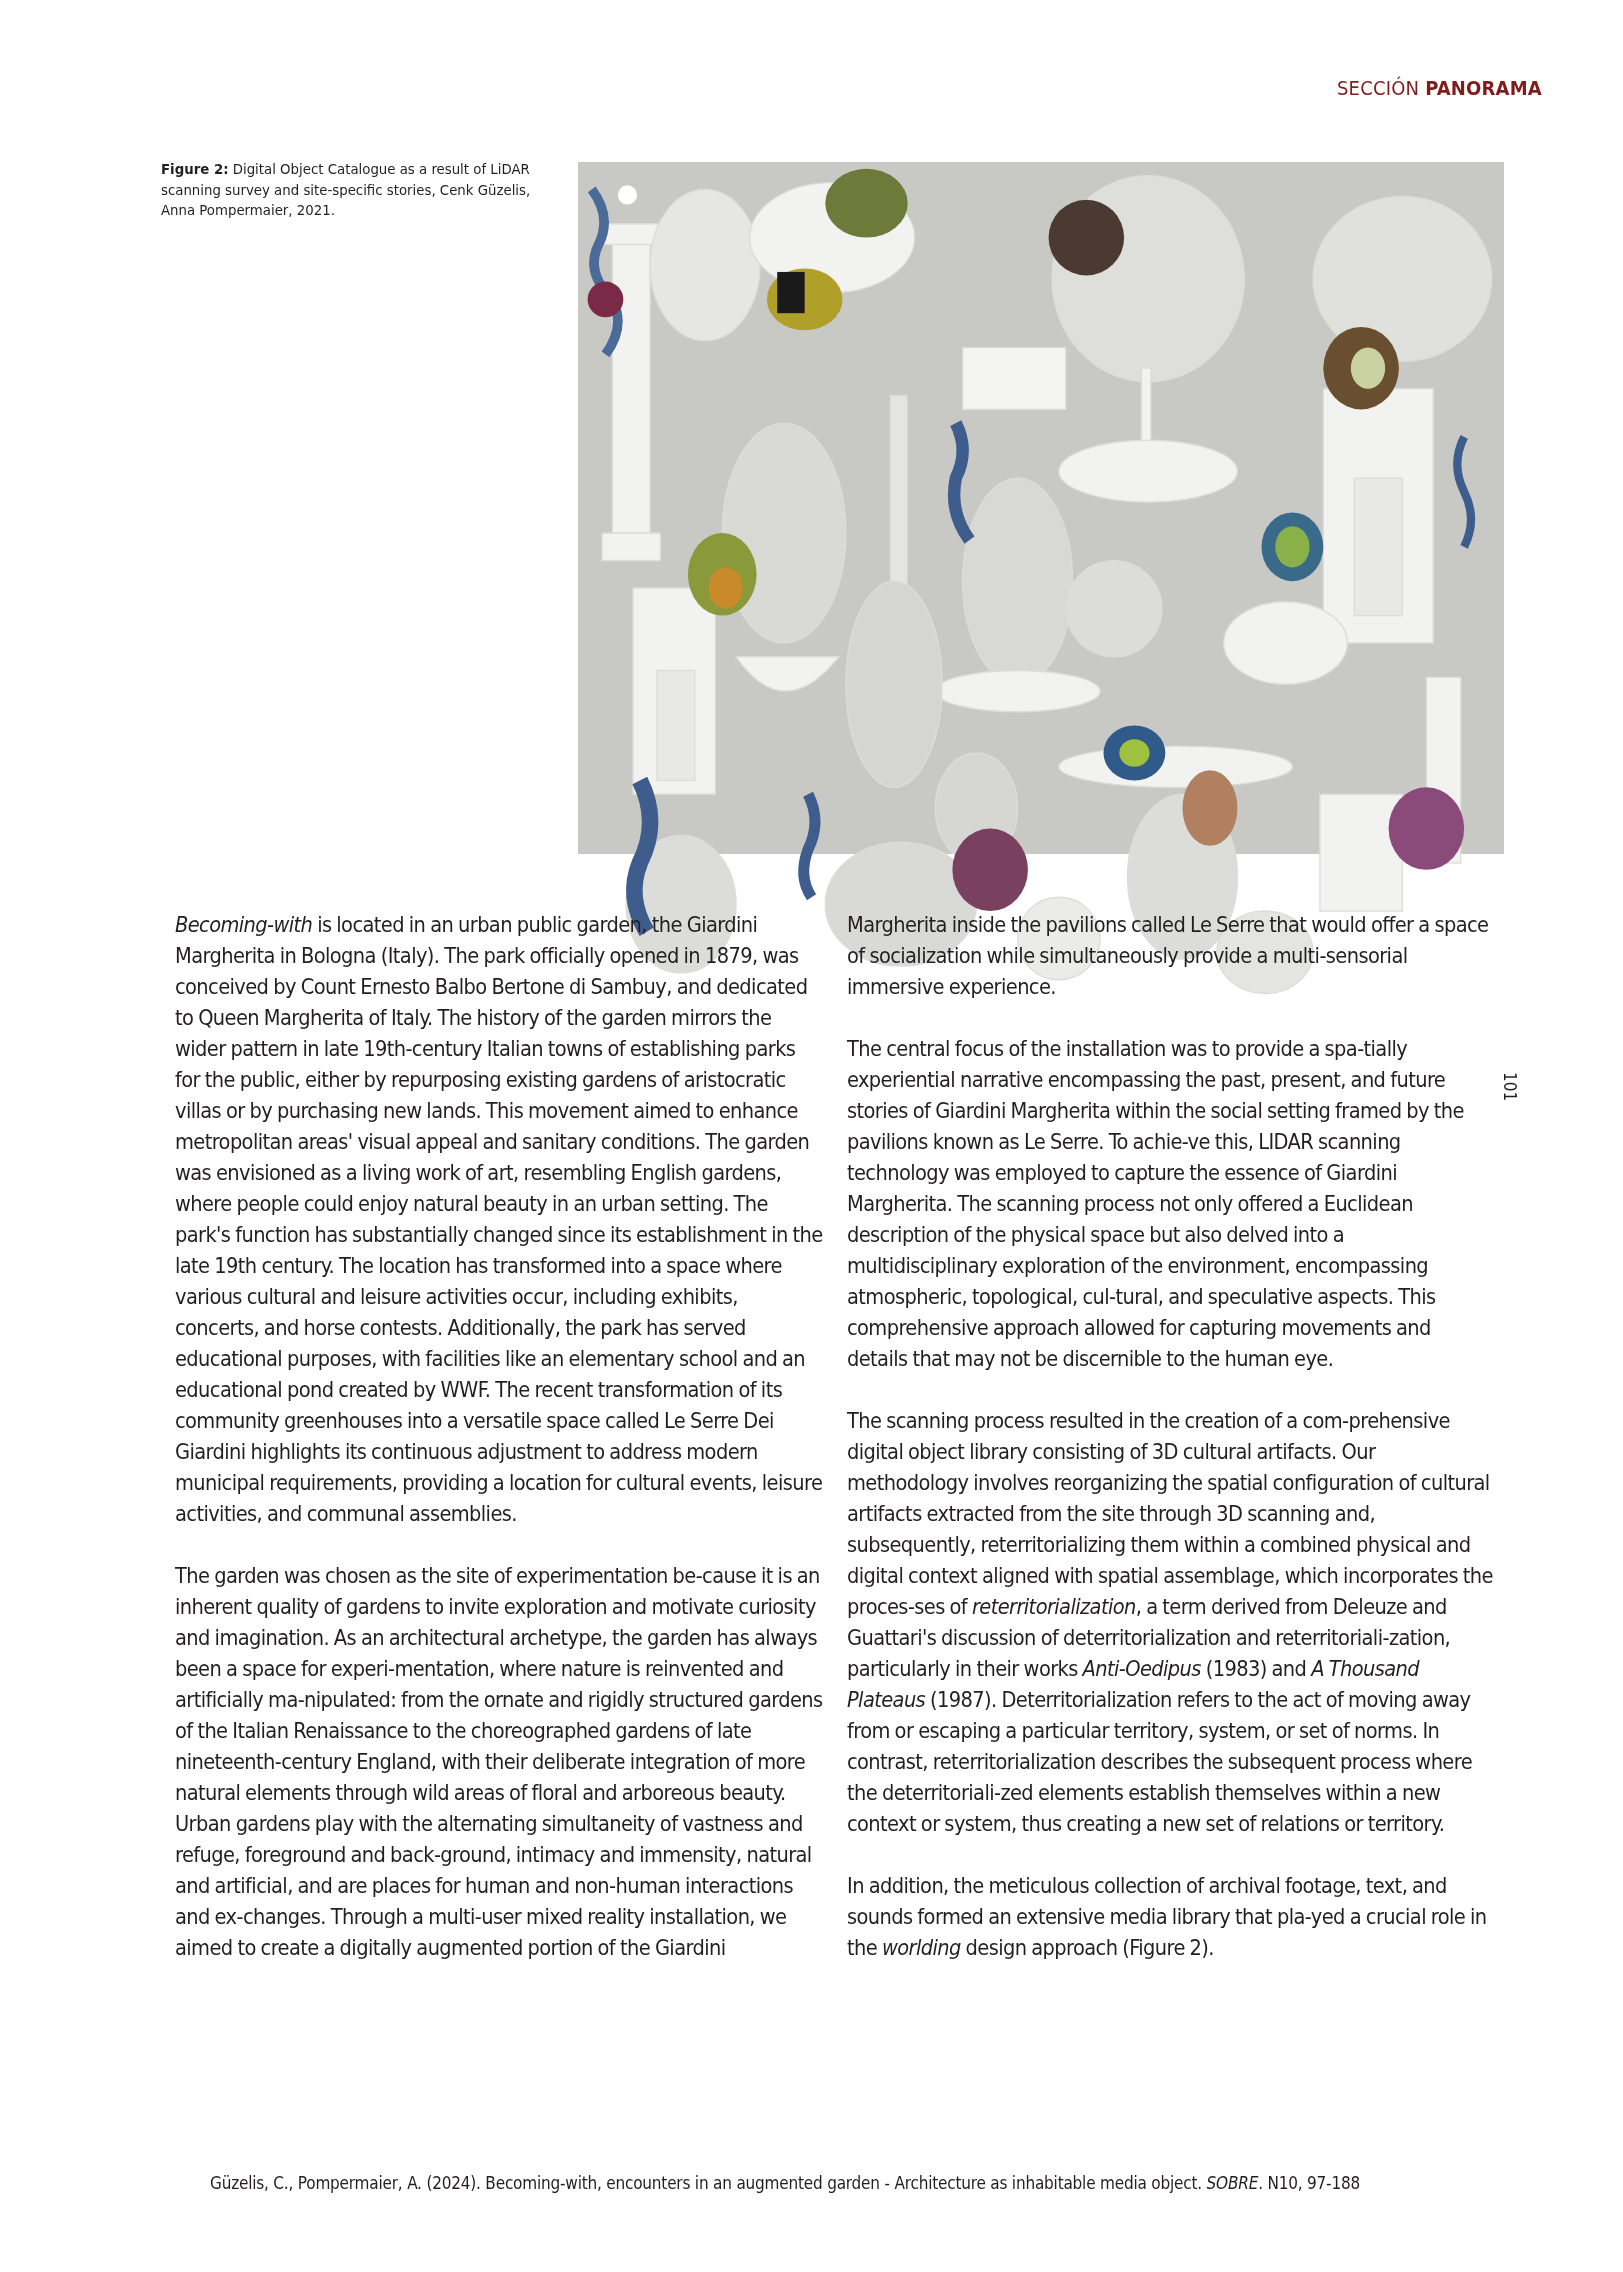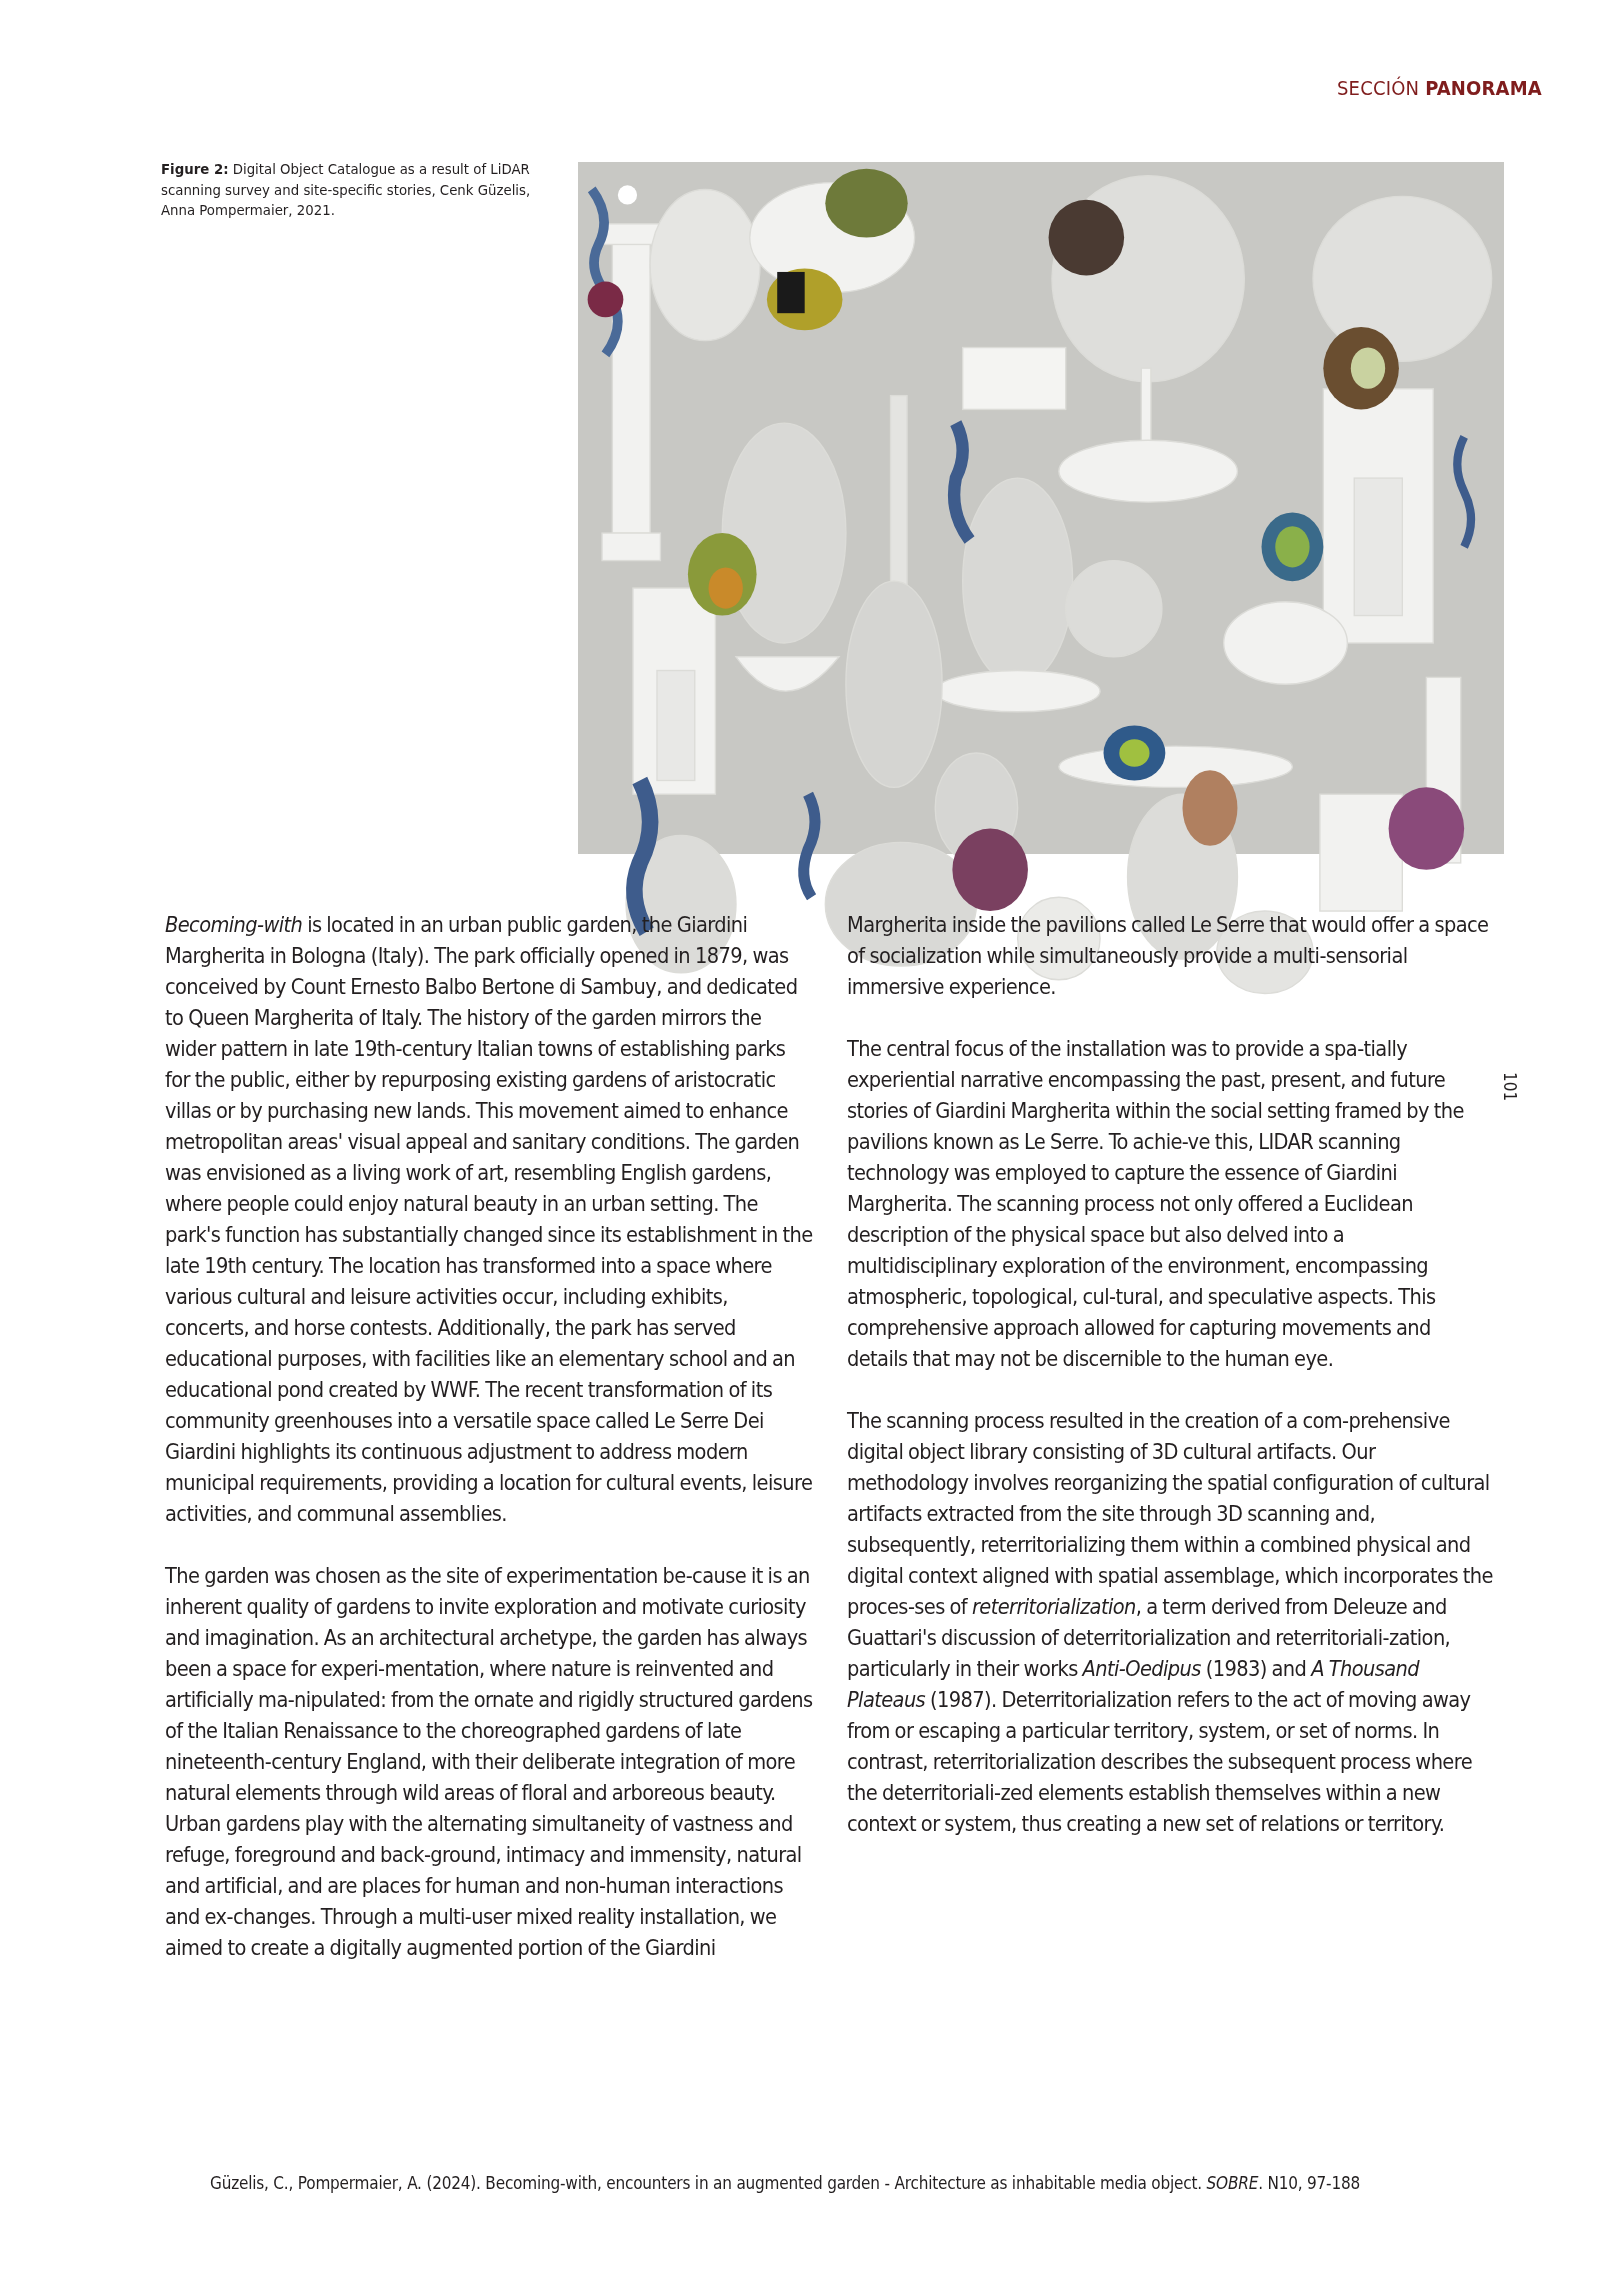--- a/index.html
+++ b/index.html
@@ -23,21 +23,21 @@
     position: absolute; left: 578px; top: 162px; width: 926px; height: 692px;
     background: #c8c8c4; overflow: visible;
   }
   .figure svg { position: absolute; left: 0; top: 0; width: 100%; height: 100%; overflow: visible; }
   .col {
     position: absolute; top: 909px; width: 649px;
     font-size: 21.6px; line-height: 31px; color: #231f20;
     letter-spacing: -0.6px; word-spacing: -0.7px;
     transform-origin: left top;
   }
-  .col.left { left: 165px; }
+  .col.left { left: 175px; }
   .col.right { left: 847px; }
   .col p { margin: 0 0 31px 0; }
   .col h3 {
     font-size: 21.6px; line-height: 31px; margin: 0 0 31px 0; font-weight: bold;
     letter-spacing: -0.4px;
   }
   .col i { font-style: italic; }
   .page-number {
     position: absolute; left: 1520px; top: 1072px;
     font-size: 17px; color: #231f20;
@@ -146,20 +146,21 @@
 
 <div class="col left">
   <p><i>Becoming-with</i><span> is located in an urban public garden, the Giardini Margherita in Bologna (Italy). The park officially opened in 1879, was conceived by Count Ernesto Balbo Bertone di Sambuy, and dedicated to Queen Margherita of Italy. The history of the garden mirrors the wider pattern in late 19th-century Italian towns of establishing parks for the public, either by repurposing existing gardens of aristocratic villas or by purchasing new lands. This movement aimed to enhance metropolitan areas' visual appeal and sanitary conditions. The garden was envisioned as a living work of art, resembling English gardens, where people could enjoy natural beauty in an urban setting. The park's function has substantially changed since its establishment in the late 19th century. The location has transformed into a space where various cultural and leisure activities occur, including exhibits, concerts, and horse contests. Additionally, the park has served educational purposes, with facilities like an elementary school and an educational pond created by WWF. The recent transformation of its community greenhouses into a versatile space called Le Serre Dei Giardini highlights its continuous adjustment to address modern municipal requirements, providing a location for cultural events, leisure activities, and communal assemblies.</span></p>
   <p>The garden was chosen as the site of experimentation be-cause it is an inherent quality of gardens to invite exploration and motivate curiosity and imagination. As an architectural archetype, the garden has always been a space for experi-mentation, where nature is reinvented and artificially ma-nipulated: from the ornate and rigidly structured gardens of the Italian Renaissance to the choreographed gardens of late nineteenth-century England, with their deliberate integration of more natural elements through wild areas of floral and arboreous beauty. Urban gardens play with the alternating simultaneity of vastness and refuge, foreground and back-ground, intimacy and immensity, natural and artificial, and are places for human and non-human interactions and ex-changes. Through a multi-user mixed reality installation, we aimed to create a digitally augmented portion of the Giardini</p>
 </div>
 
 <div class="col right">
   <p>Margherita inside the pavilions called Le Serre that would offer a space of socialization while simultaneously provide a multi-sensorial immersive experience.</p>
   <p>The central focus of the installation was to provide a spa-tially experiential narrative encompassing the past, present, and future stories of Giardini Margherita within the social setting framed by the pavilions known as Le Serre. To achie-ve this, LIDAR scanning technology was employed to capture the essence of Giardini Margherita. The scanning process not only offered a Euclidean description of the physical space but also delved into a multidisciplinary exploration of the environment, encompassing atmospheric, topological, cul-tural, and speculative aspects. This comprehensive approach allowed for capturing movements and details that may not be discernible to the human eye.</p>
   <p><span>The scanning process resulted in the creation of a com-prehensive digital object library consisting of 3D cultural artifacts. Our methodology involves reorganizing the spatial configuration of cultural artifacts extracted from the site through 3D scanning and, subsequently, reterritorializing them within a combined physical and digital context aligned with spatial assemblage, which incorporates the proces-ses of </span><i>reterritorialization</i><span>, a term derived from Deleuze and Guattari's discussion of deterritorialization and reterritoriali-zation, particularly in their works </span><i>Anti-Oedipus</i><span> (1983) and </span><i>A Thousand Plateaus</i><span> (1987). Deterritorialization refers to the act of moving away from or escaping a particular territory, system, or set of norms. In contrast, reterritorialization describes the subsequent process where the deterritoriali-zed elements establish themselves within a new context or system, thus creating a new set of relations or territory.</span></p>
+  <p><span>In addition, the meticulous collection of archival footage, text, and sounds formed an extensive media library that pla-yed a crucial role in the </span><i>worlding</i><span> design approach (Figure 2).</span></p>
 </div>
 
 <div class="page-number">101</div>
 
 <div class="footer">
   <b>Güzelis, C., Pompermaier, A. (2024).</b><span> Becoming-with, encounters in an augmented garden - Architecture as inhabitable media object. </span><i>SOBRE</i><span>. N10, 97-188</span>
 </div>
 
 
 </body></html>

